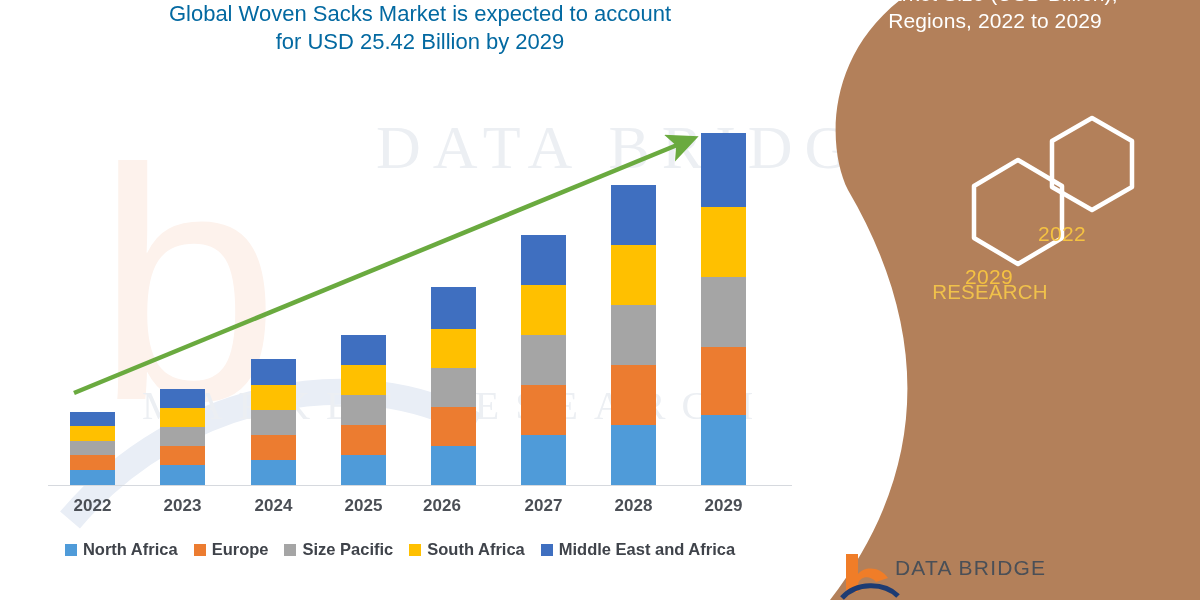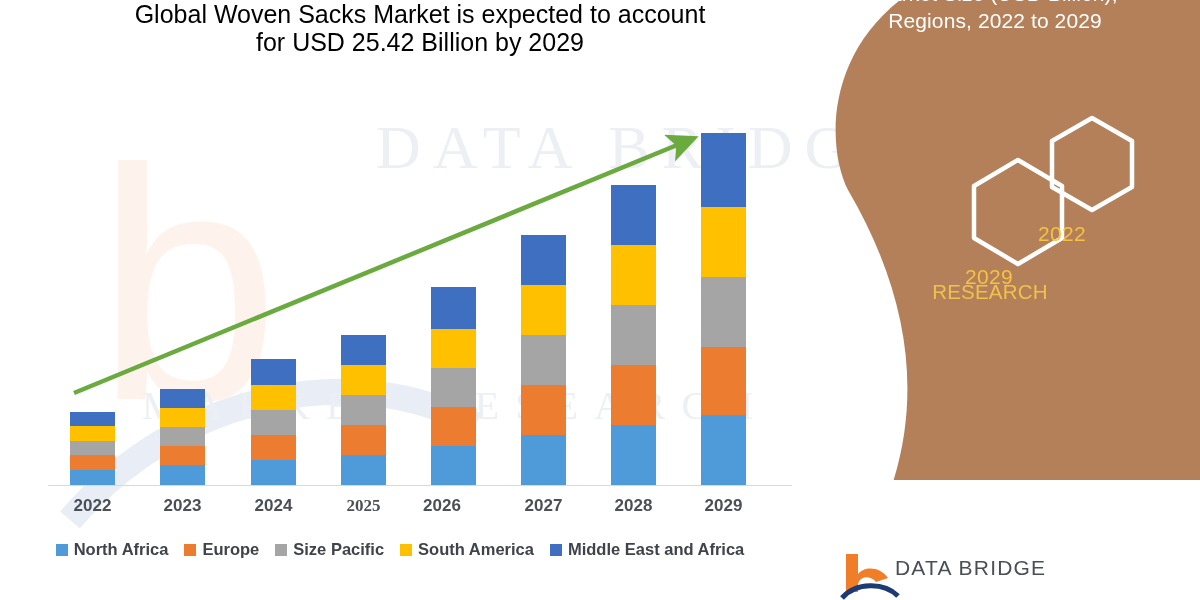--- a/index.html
+++ b/index.html
@@ -14,21 +14,21 @@
     position: relative;
     width: 1200px; height: 600px;
     background: #ffffff;
     overflow: hidden;
   }
 
   
   .right-panel {
     position: absolute;
     top: 0; right: 0;
-    width: 420px; height: 480px;
+    width: 420px; height: 600px;
     overflow: hidden;
   }
   .right-panel svg { display: block; }
 
   .panel-content {
     position: absolute;
     top: 0; left: 0;
     width: 420px; height: 600px;
   }
   .panel-heading {
@@ -87,22 +87,22 @@
   .chart-area {
     position: absolute;
     top: 0; left: 0;
     width: 840px; height: 600px;
   }
   .chart-title {
     position: absolute;
     top: 0px; left: 60px;
     width: 720px;
     text-align: center;
-    color: #000000;
-    font-size: 25px;
+    color: #0369a1;
+    font-size: 22px;
     line-height: 28px;
   }
   .chart-title .l1, .chart-title .l2 { display:block; }
 
   .watermark {
     position: absolute;
     pointer-events: none;
     color: #eceff3;
     font-size: 62px;
     letter-spacing: 12px;
@@ -221,21 +221,21 @@
           <div class="seg" title="North America 2024: 1.04" style="height: 25px; background: rgb(79, 155, 217);"></div>
         </div>
         <div class="xlabel" style="left: 228.5px;">2024</div>
         <div class="bar" style="left: 341px;">
           <div class="seg" title="Middle East and Africa 2025: 1.24" style="height: 30px; background: rgb(63, 111, 192);"></div>
           <div class="seg" title="South America 2025: 1.24" style="height: 30px; background: rgb(255, 192, 0);"></div>
           <div class="seg" title="Asia Pacific 2025: 1.24" style="height: 30px; background: rgb(165, 165, 165);"></div>
           <div class="seg" title="Europe 2025: 1.24" style="height: 30px; background: rgb(236, 124, 48);"></div>
           <div class="seg" title="North America 2025: 1.24" style="height: 30px; background: rgb(79, 155, 217);"></div>
         </div>
-        <div class="xlabel" style="left: 318.5px; font-family: Liberation Serif, serif;">2025</div>
+        <div class="xlabel" style="left: 318.5px;">2025</div>
         <div class="bar" style="left: 431px;">
           <div class="seg" title="Middle East and Africa 2026: 1.73" style="height: 42px; background: rgb(63, 111, 192);"></div>
           <div class="seg" title="South America 2026: 1.61" style="height: 39px; background: rgb(255, 192, 0);"></div>
           <div class="seg" title="Asia Pacific 2026: 1.61" style="height: 39px; background: rgb(165, 165, 165);"></div>
           <div class="seg" title="Europe 2026: 1.61" style="height: 39px; background: rgb(236, 124, 48);"></div>
           <div class="seg" title="North America 2026: 1.61" style="height: 39px; background: rgb(79, 155, 217);"></div>
         </div>
         <div class="xlabel" style="left: 397px;">2026</div>
         <div class="bar" style="left: 521px;">
           <div class="seg" title="Middle East and Africa 2027: 2.07" style="height: 50px; background: rgb(63, 111, 192);"></div>
@@ -280,21 +280,21 @@
         <div class="legend-item">
           <span class="legend-swatch" style="background: rgb(236, 124, 48);"></span>
           <span class="legend-text">Europe</span>
         </div>
         <div class="legend-item">
           <span class="legend-swatch" style="background: rgb(165, 165, 165);"></span>
           <span class="legend-text">Size Pacific</span>
         </div>
         <div class="legend-item">
           <span class="legend-swatch" style="background: rgb(255, 192, 0);"></span>
-          <span class="legend-text">South America</span>
+          <span class="legend-text">South Africa</span>
         </div>
         <div class="legend-item">
           <span class="legend-swatch" style="background: rgb(63, 111, 192);"></span>
           <span class="legend-text">Middle East and Africa</span>
         </div>
       </div>
   </div>
 
   <div class="right-panel">
     <svg width="420" height="600" viewBox="0 0 420 600">

